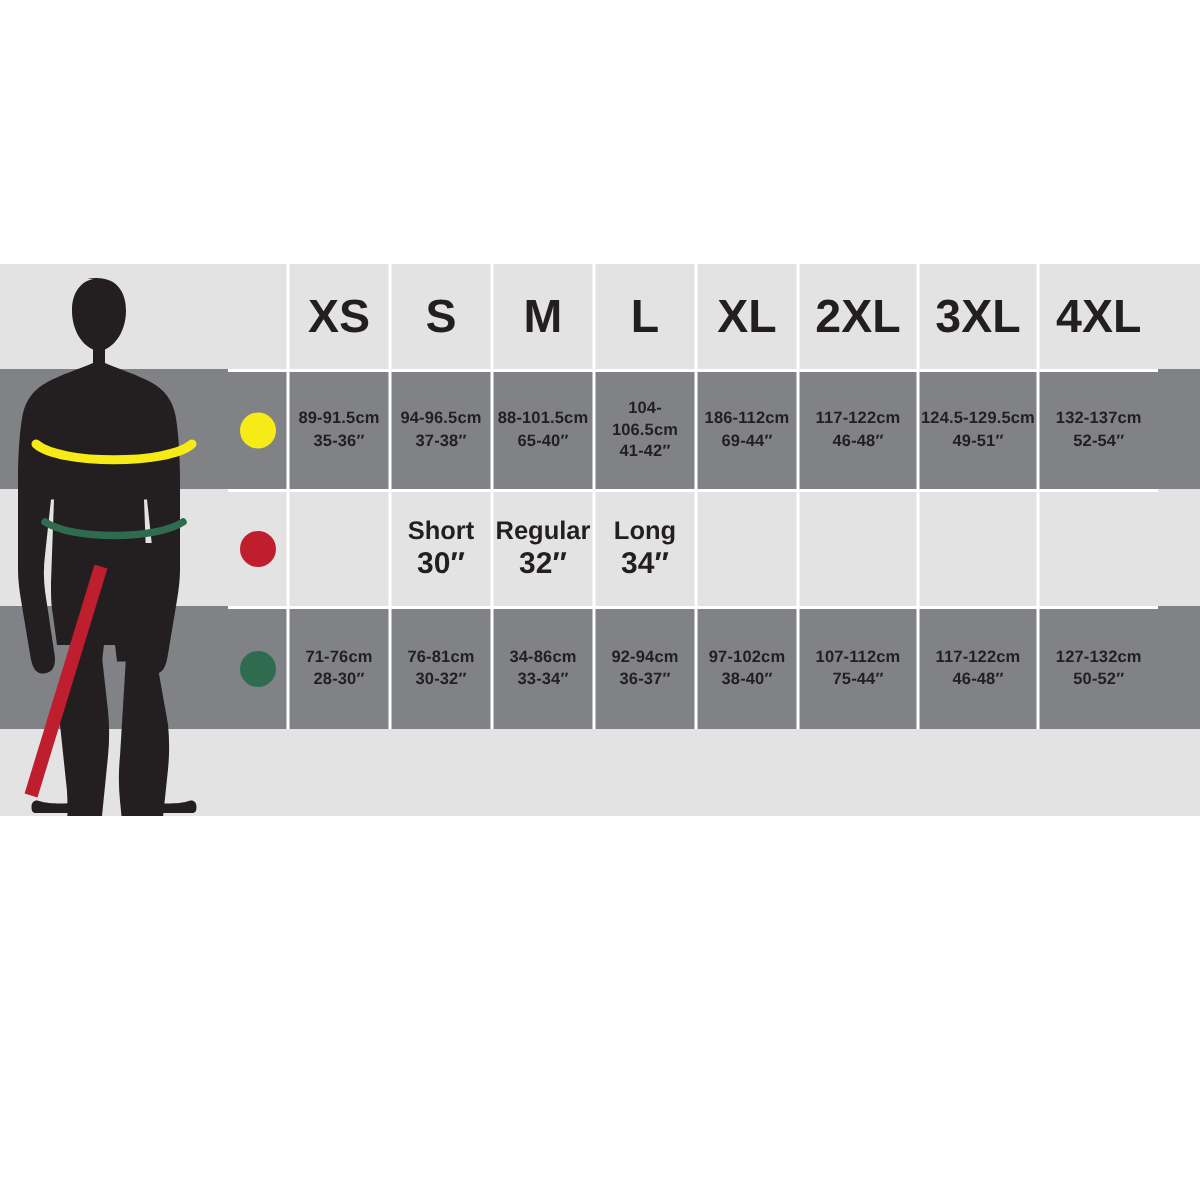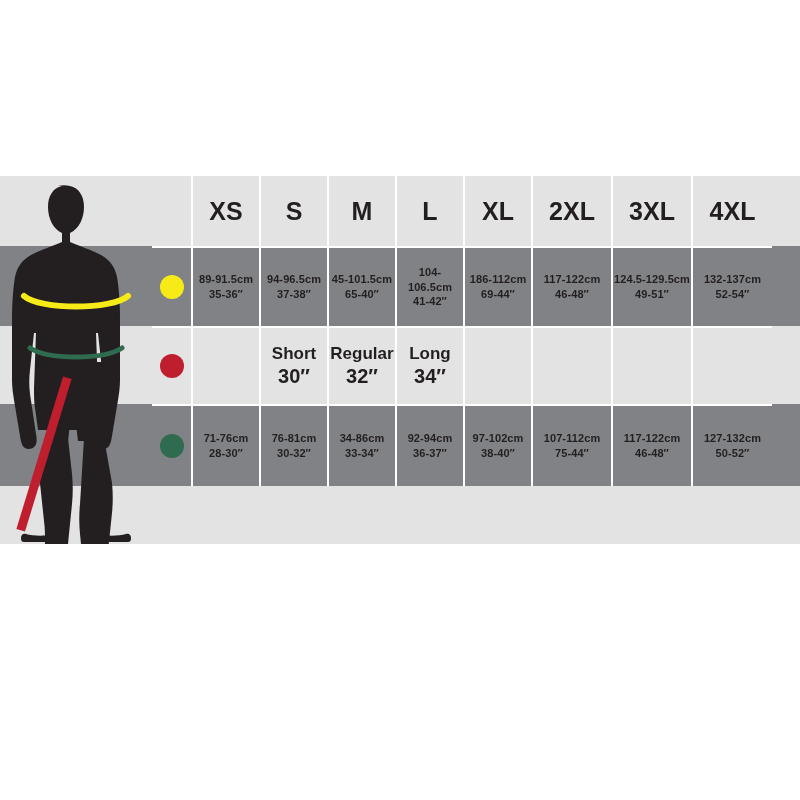--- a/index.html
+++ b/index.html
@@ -58,21 +58,21 @@
   .chart-table td:last-child, .chart-table th:last-child { border-right: none; }
 
   
   col.c-dot  { width: 40px; }
   col.c-size { width: 68px; }
   col.c-wide { width: 80px; }
 
   
   .hdr-row th {
     height: 70px;
-    font-size: 25px;
+    font-size: 31px;
     font-weight: bold;
     background: #e3e3e3;
   }
   .hdr-row th.hdr-dot { background: #e3e3e3; }
 
   
   .row-chest td { height: 78px; background: #808285; }
   .row-leg   td { height: 76px; background: #e3e3e3; }
   .row-waist td { height: 80px; background: #808285; }
 
@@ -169,21 +169,21 @@
         <td>
           <span class="dot dot-yellow"></span>
         </td>
         <td><span class="cell-txt">
           <span class="ln">89-91.5cm</span>
           <span class="ln">35-36″</span></span></td>
         <td><span class="cell-txt">
           <span class="ln">94-96.5cm</span>
           <span class="ln">37-38″</span></span></td>
         <td><span class="cell-txt">
-          <span class="ln">45-101.5cm</span>
+          <span class="ln">88-101.5cm</span>
           <span class="ln">65-40″</span></span></td>
         <td><span class="cell-txt">
           <span class="ln">104-106.5cm</span>
           <span class="ln">41-42″</span></span></td>
         <td><span class="cell-txt">
           <span class="ln">186-112cm</span>
           <span class="ln">69-44″</span></span></td>
         <td><span class="cell-txt">
           <span class="ln">117-122cm</span>
           <span class="ln">46-48″</span></span></td>

